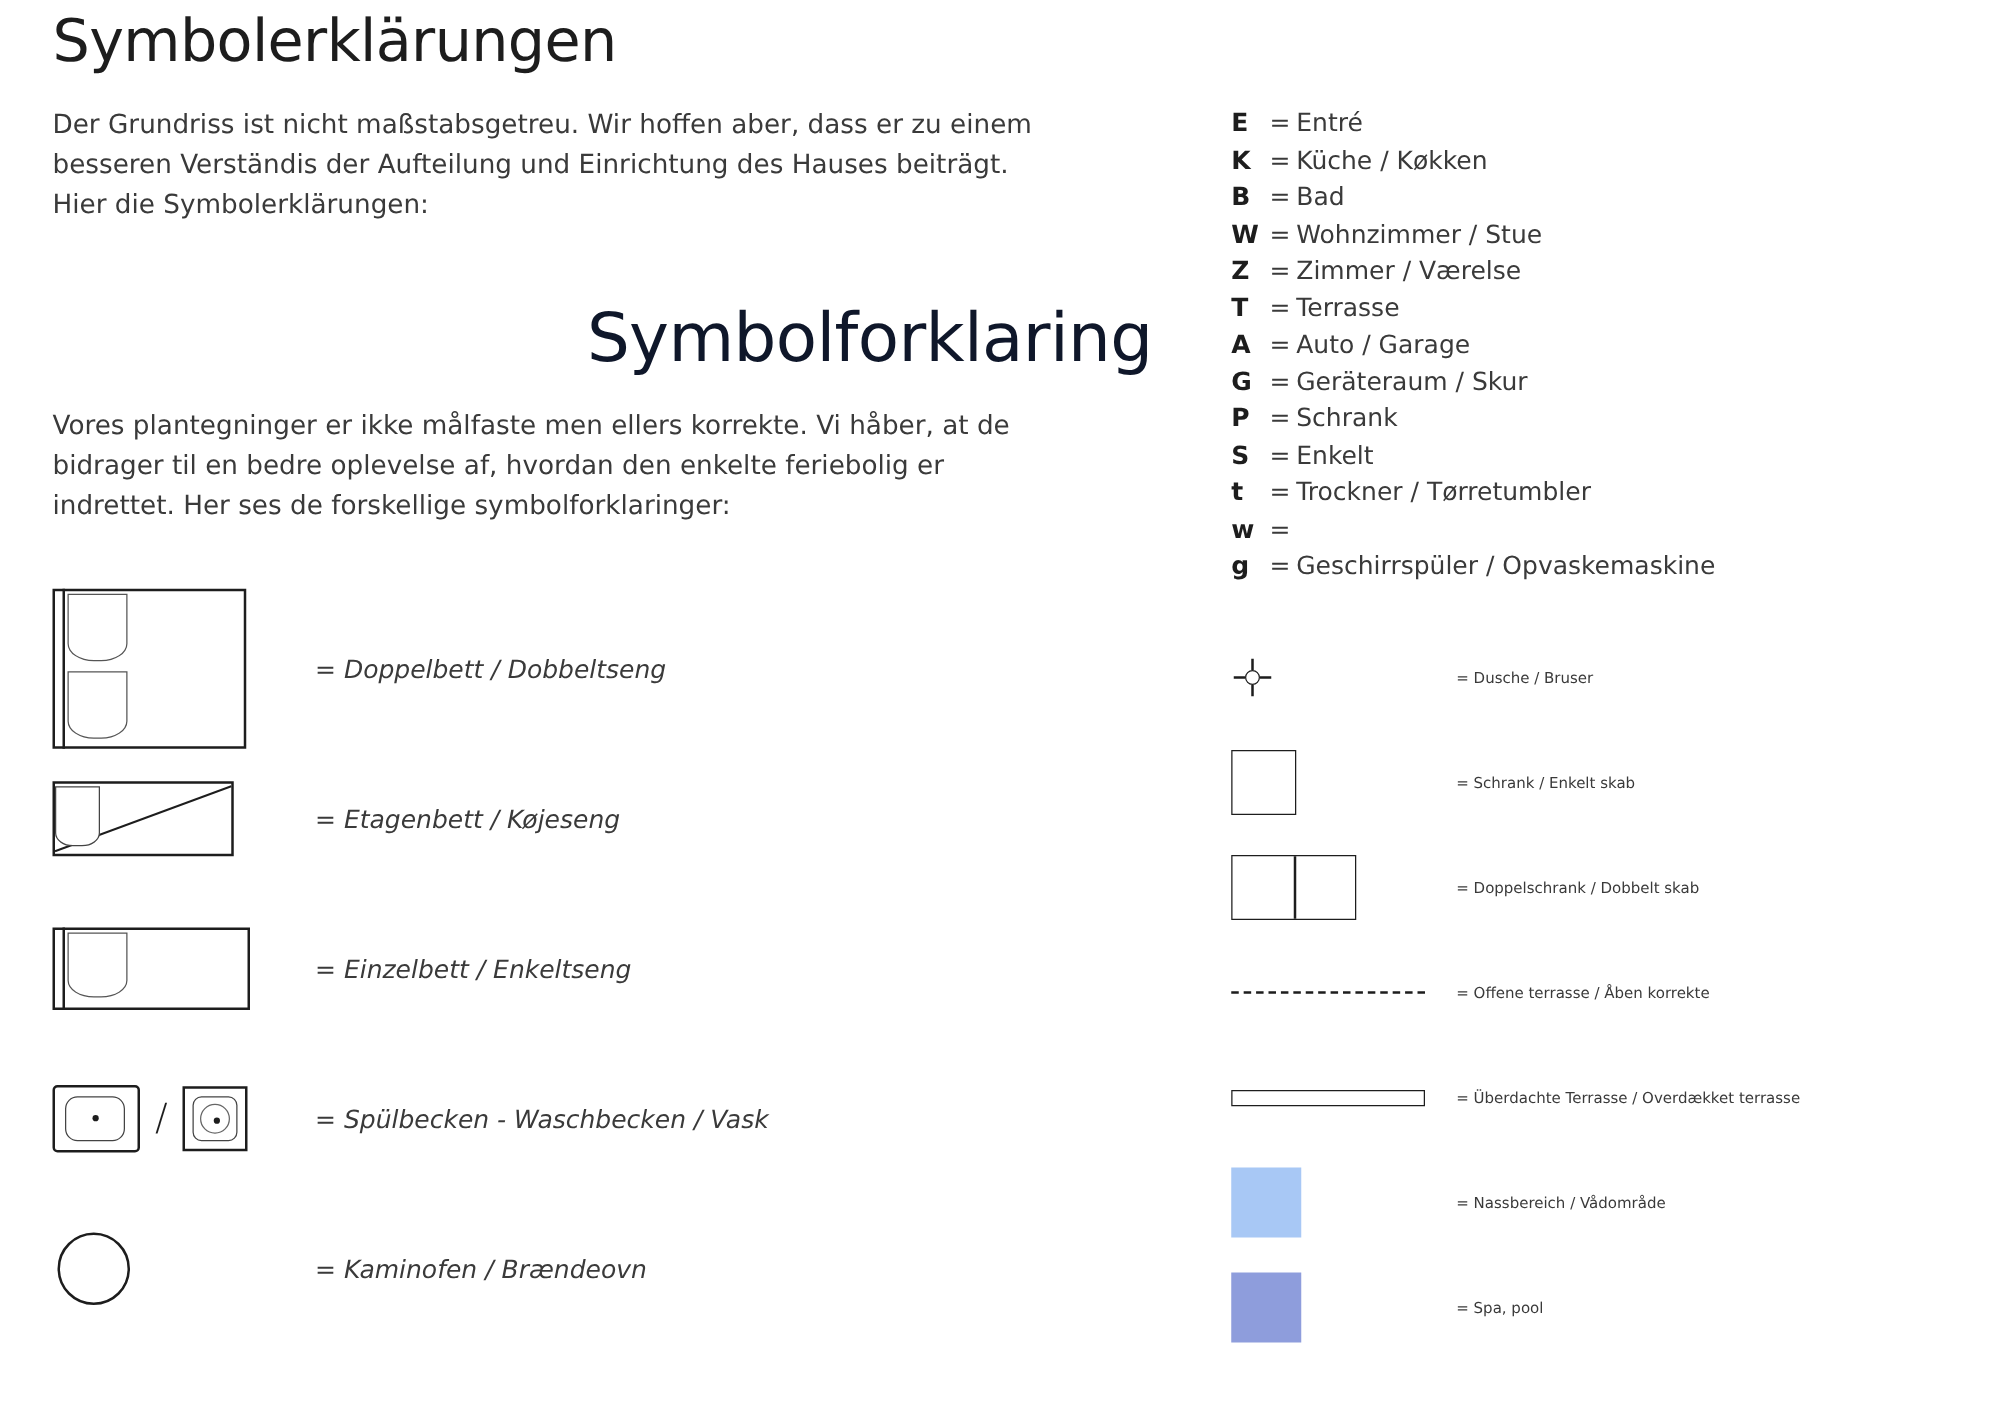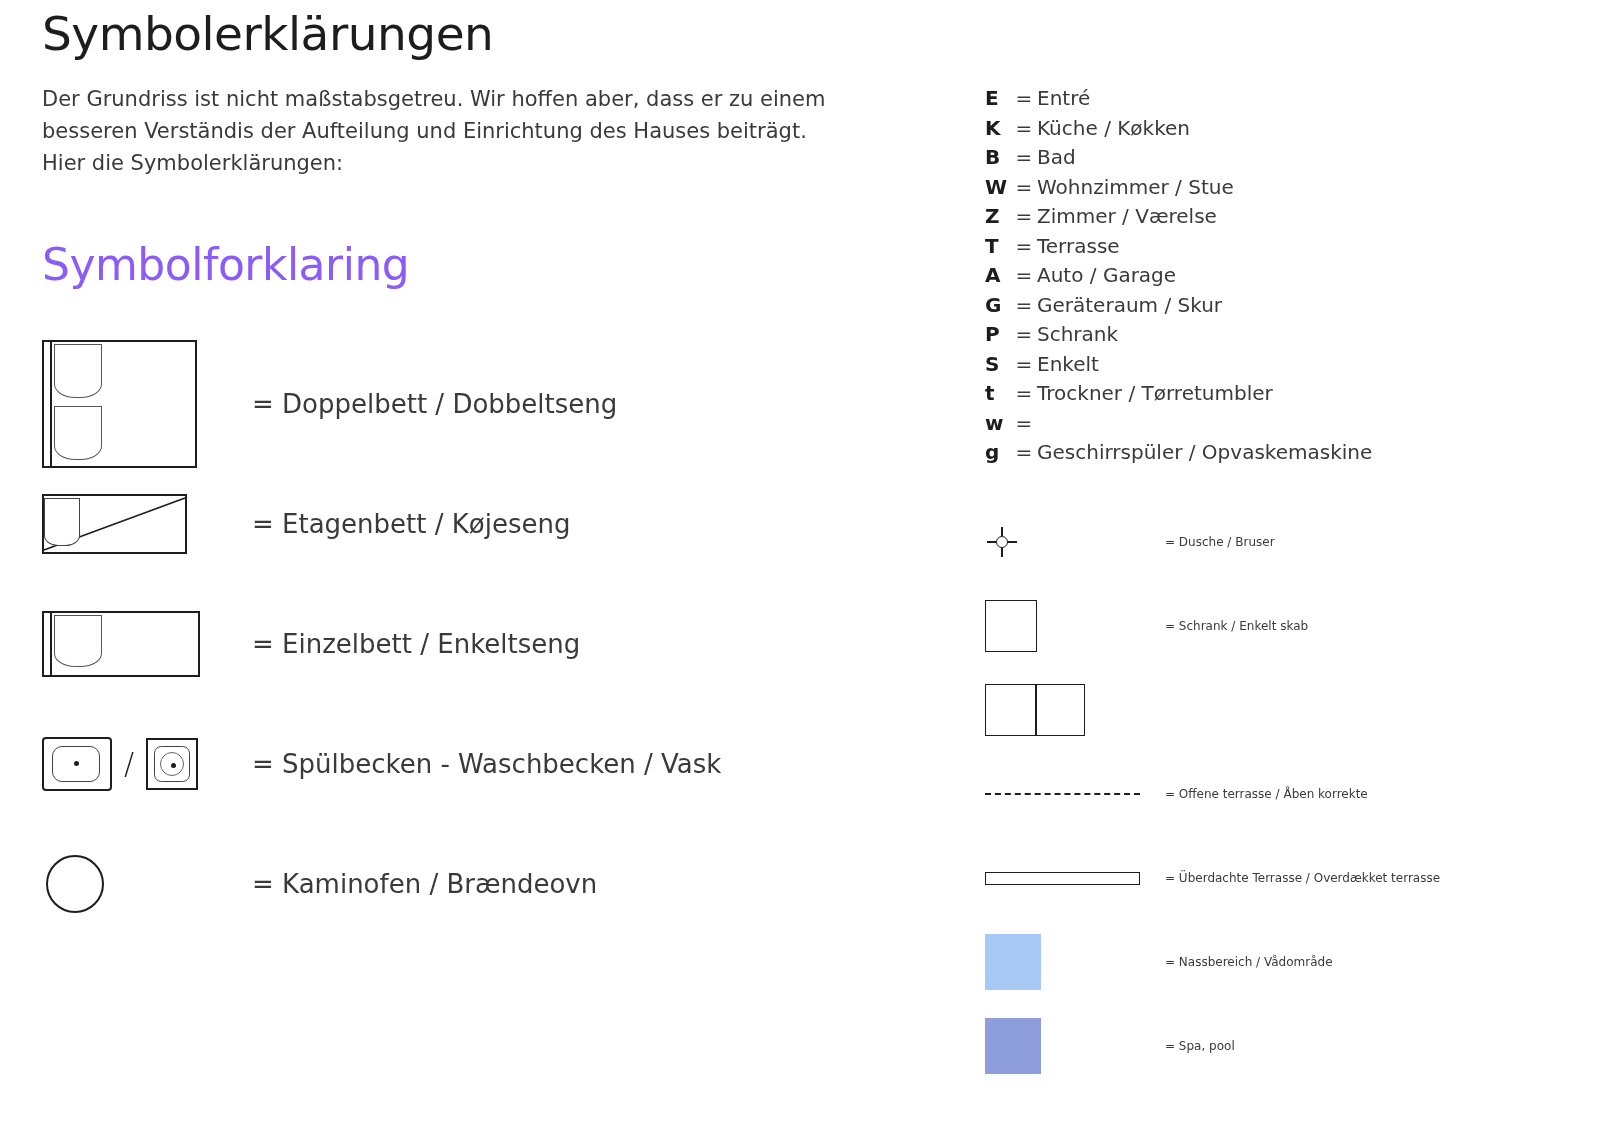--- a/index.html
+++ b/index.html
@@ -28,26 +28,27 @@
   }
   h1.title {
     font-size: 47px;
     font-weight: 400;
     line-height: 1.1;
     margin: 8px 0 0 0;
     color: #1d1d1d;
     letter-spacing: -0.5px;
   }
   h1.title-2 {
-    font-size: 44px;
+    font-size: 54px;
     font-weight: 400;
     line-height: 1.1;
     margin: 0;
-    color: #8b5cf6;
+    color: #0f172a;
     letter-spacing: -0.5px;
+    text-align: right;
   }
   p.intro {
     font-size: 21px;
     line-height: 1.52;
     color: #3a3a3a;
     margin: 24px 0 0 0;
     max-width: 790px;
   }
   .block-2 { margin-top: 62px; }
 
@@ -58,24 +59,25 @@
     align-items: center;
     height: 120px;
   }
   .legend-sym {
     width: 178px;
     flex: 0 0 178px;
     display: flex;
     align-items: center;
   }
   .legend-label {
-    font-size: 26px;
+    font-size: 20px;
     color: #3a3a3a;
     margin-left: 32px;
     white-space: nowrap;
+    font-style: italic;
   }
 
   
   .bed-double {
     position: relative;
     width: 155px;
     height: 128px;
   }
   .bed-double .frame {
     position: absolute;
@@ -269,20 +271,21 @@
 <body>
 
 <div class="page">
 
   <div class="left-col">
     <h1 class="title">Symbolerklärungen</h1>
     <p class="intro">Der Grundriss ist nicht maßstabsgetreu. Wir hoffen aber, dass er zu einem besseren Verständis der Aufteilung und Einrichtung des Hauses beiträgt. Hier die Symbolerklärungen:</p>
 
     <div class="block-2">
       <h1 class="title-2">Symbolforklaring</h1>
+      <p class="intro">Vores plantegninger er ikke målfaste men ellers korrekte. Vi håber, at de bidrager til en bedre oplevelse af, hvordan den enkelte feriebolig er indrettet. Her ses de forskellige symbolforklaringer:</p>
     </div>
 
     <div class="legend-list">
 
       <div class="legend-row">
         <div class="legend-sym">
           <div class="bed-double">
             <div class="frame"></div>
             <div class="headrail"></div>
             <div class="pillow p1"></div>
@@ -432,20 +435,21 @@
       </div>
       <div class="rl-label">= Schrank / Enkelt skab</div>
     </div>
 
     <div class="rl-row">
       <div class="rl-sym">
         <div class="cab-double">
             <div class="div"></div>
           </div>
       </div>
+      <div class="rl-label">= Doppelschrank / Dobbelt skab</div>
     </div>
 
     <div class="rl-row">
       <div class="rl-sym">
         <div class="terr-open"></div>
       </div>
       <div class="rl-label">= Offene terrasse / Åben korrekte</div>
     </div>
 
     <div class="rl-row">

